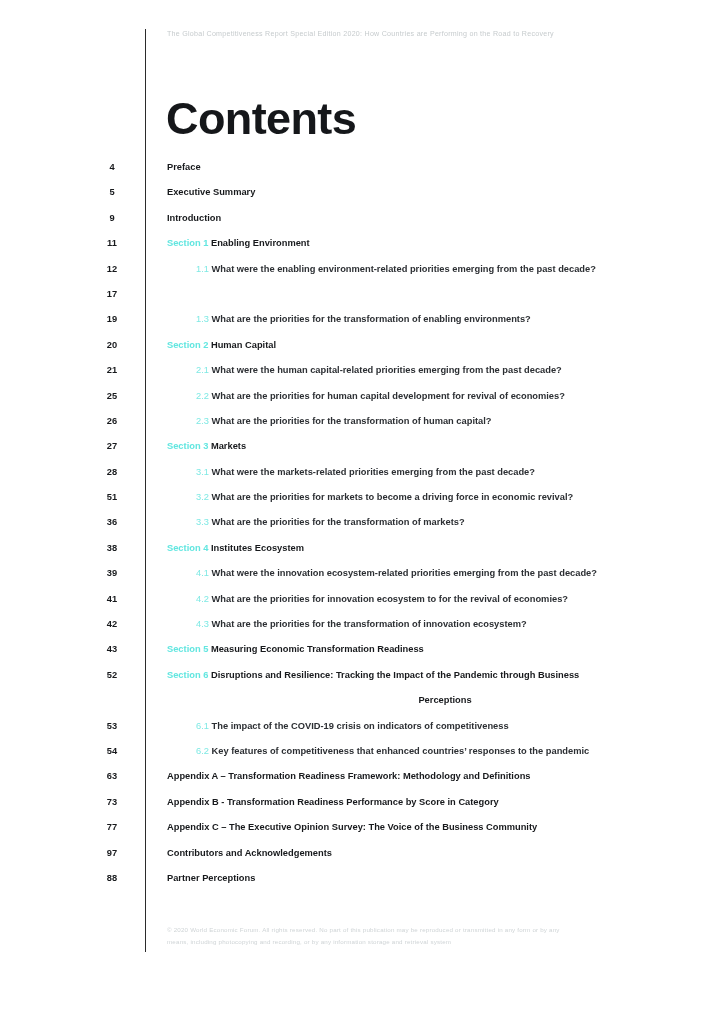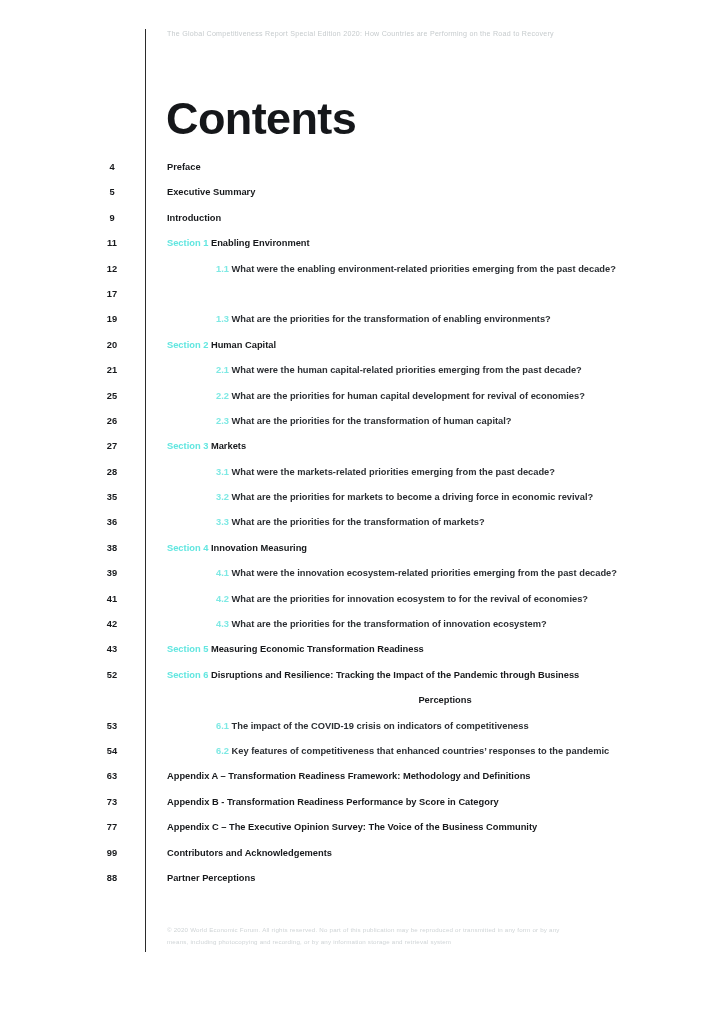--- a/index.html
+++ b/index.html
@@ -77,22 +77,21 @@
   }
   .toc-row.level-sub .entry { left:196px; }
   .toc-row.continuation .entry { left:196px;text-align:center; }
 
   .num {
     color:#62e6e0;
     font-weight:bold;
   }
   .num.sub {
     color:#7ee9e4;
-    font-weight:bold;
-    margin-left:20px;
+    font-weight:normal;
   }
   .label-bold { font-weight:bold; }
   .label-reg  { font-weight:bold; color:#2c2f33; }
 
   
   .copyright {
     position:absolute;
     left:167px; top:924px;
     width:400px;
     font-size:6.2px;
@@ -167,30 +166,30 @@
       </div>
       <div class="toc-row">
         <div class="pagenum">27</div>
         <div class="entry"><span class="num">Section 3</span> <span class="label-bold">Markets</span></div>
       </div>
       <div class="toc-row level-sub">
         <div class="pagenum">28</div>
         <div class="entry"><span class="num sub">3.1</span> <span class="label-reg">What were the markets-related priorities emerging from the past decade?</span></div>
       </div>
       <div class="toc-row level-sub">
-        <div class="pagenum">35</div>
+        <div class="pagenum">51</div>
         <div class="entry"><span class="num sub">3.2</span> <span class="label-reg">What are the priorities for markets to become a driving force in economic revival?</span></div>
       </div>
       <div class="toc-row level-sub">
         <div class="pagenum">36</div>
         <div class="entry"><span class="num sub">3.3</span> <span class="label-reg">What are the priorities for the transformation of markets?</span></div>
       </div>
       <div class="toc-row">
         <div class="pagenum">38</div>
-        <div class="entry"><span class="num">Section 4</span> <span class="label-bold">Innovation Measuring</span></div>
+        <div class="entry"><span class="num">Section 4</span> <span class="label-bold">Institutes Ecosystem</span></div>
       </div>
       <div class="toc-row level-sub">
         <div class="pagenum">39</div>
         <div class="entry"><span class="num sub">4.1</span> <span class="label-reg">What were the innovation ecosystem-related priorities emerging from the past decade?</span></div>
       </div>
       <div class="toc-row level-sub">
         <div class="pagenum">41</div>
         <div class="entry"><span class="num sub">4.2</span> <span class="label-reg">What are the priorities for innovation ecosystem to for the revival of economies?</span></div>
       </div>
       <div class="toc-row level-sub">
@@ -223,21 +222,21 @@
       </div>
       <div class="toc-row">
         <div class="pagenum">73</div>
         <div class="entry"><span class="label-bold">Appendix B - Transformation Readiness Performance by Score in Category</span></div>
       </div>
       <div class="toc-row">
         <div class="pagenum">77</div>
         <div class="entry"><span class="label-bold">Appendix C – The Executive Opinion Survey: The Voice of the Business Community</span></div>
       </div>
       <div class="toc-row">
-        <div class="pagenum">99</div>
+        <div class="pagenum">97</div>
         <div class="entry"><span class="label-bold">Contributors and Acknowledgements</span></div>
       </div>
       <div class="toc-row">
         <div class="pagenum">88</div>
         <div class="entry"><span class="label-bold">Partner Perceptions</span></div>
       </div>
     </div>
 
   <div class="copyright">© 2020 World Economic Forum. All rights reserved. No part of this publication may be reproduced or transmitted in any form or by any means, including photocopying and recording, or by any information storage and retrieval system</div>
 

